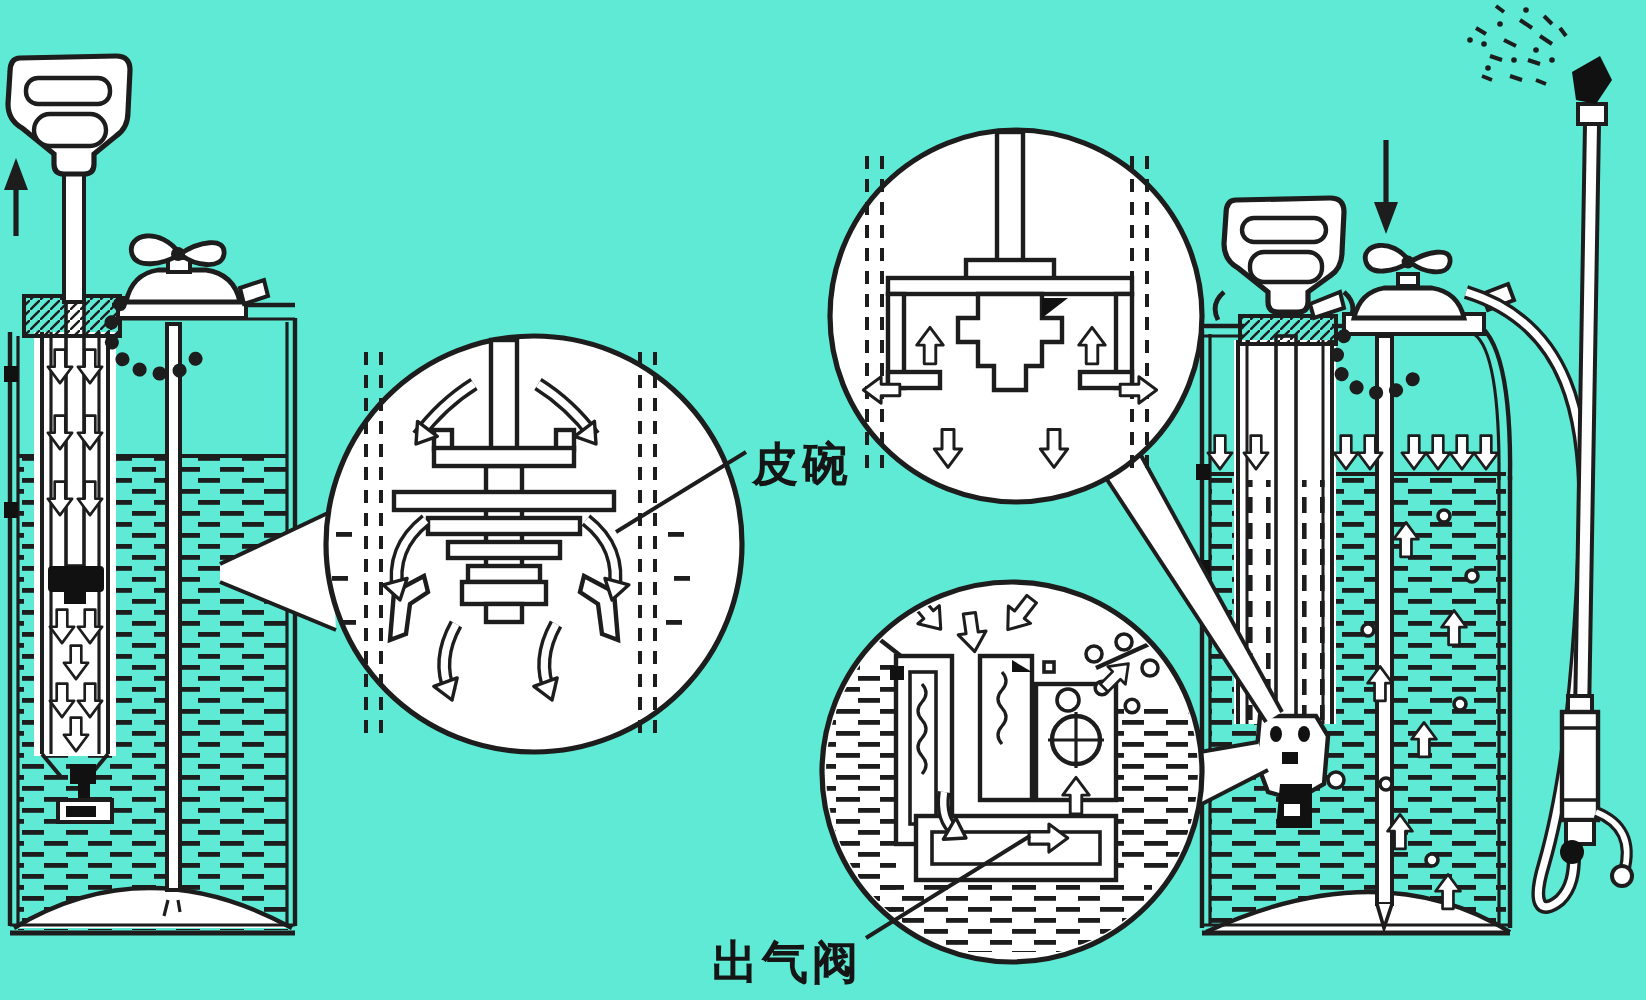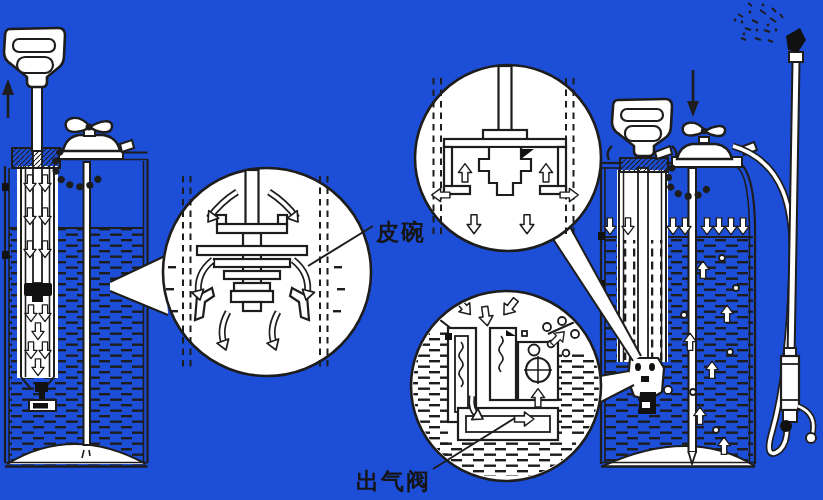--- a/index.html
+++ b/index.html
@@ -1,16 +1,16 @@
 <!DOCTYPE html>
 <html><head>
 <meta charset="utf-8">
 <style>
   html,body{margin:0;padding:0;background:#ffffff;}
-  .stage{position:relative;width:823px;height:500px;background:#1d4ed8;overflow:hidden;
+  .stage{position:relative;width:823px;height:500px;background:#5eead4;overflow:hidden;
          font-family:"DejaVu Sans","Liberation Sans",sans-serif;}
   svg{position:absolute;inset:0;}
   text.cnlabel{font-size:23px;font-weight:bold;fill:#151515;letter-spacing:2px;}
 </style>
 </head>
 <body>
 
 <div class="stage">
 <svg width="823" height="500" viewBox="0 0 823 500">
 <defs>

